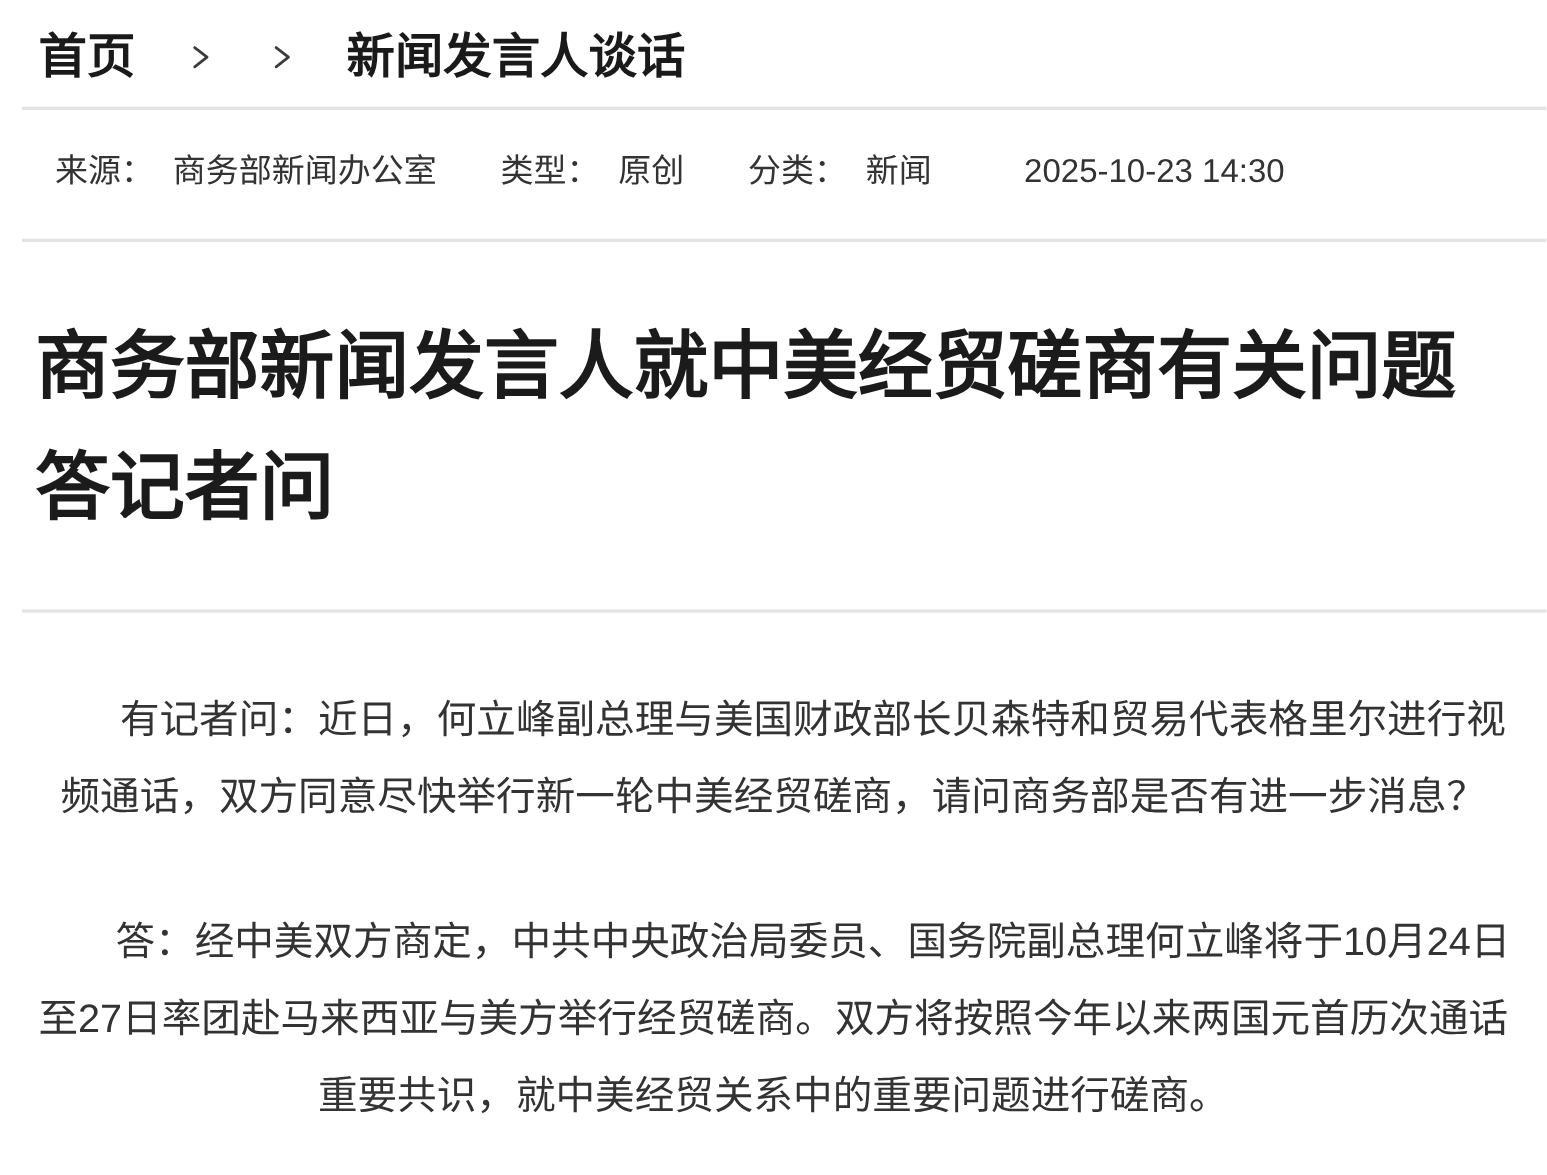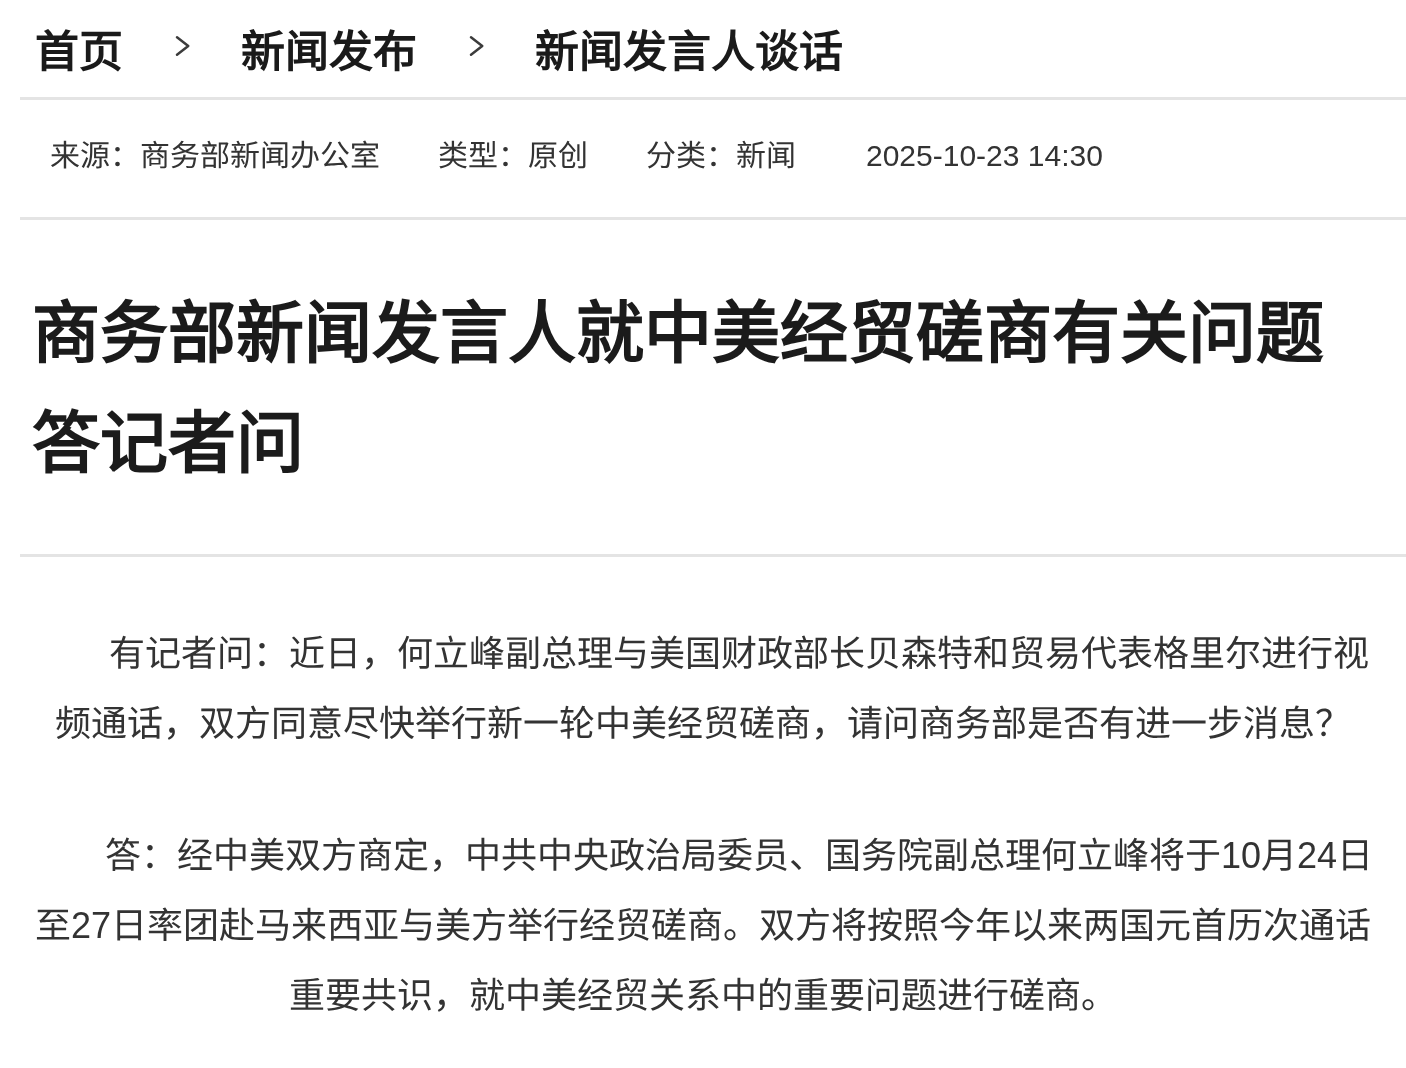--- a/index.html
+++ b/index.html
@@ -8,21 +8,21 @@
     height: 1068px;
     background: #ffffff;
     font-family: "Liberation Sans", "DejaVu Sans", sans-serif;
     overflow: hidden;
   }
   .page { padding-top: 26px; }
 
   
   .breadcrumb {
     display: flex;
-    align-items: flex-start;
+    align-items: center;
     gap: 44px;
     padding: 0 35px;
     font-size: 44px;
     font-weight: 700;
     color: #1a1a1a;
     line-height: 1.2;
   }
   .breadcrumb .crumb { cursor: pointer; }
   .breadcrumb .chev {
     display: inline-flex;
@@ -45,22 +45,22 @@
   .meta {
     display: flex;
     align-items: center;
     gap: 58px;
     margin: 36px 0 0 50px;
     font-size: 30px;
     color: #333333;
     line-height: 1.3;
     white-space: nowrap;
   }
-  .meta .meta-item { display: inline-flex; }
-  .meta .meta-datetime { margin-left: 12px; }
+  .meta .meta-item { display: inline-flex; gap: 17px; }
+  .meta .meta-datetime { margin-left: 26px; }
 
   
   .article-title {
     margin: 58px 0 0 32px;
     width: 1316px;
     font-size: 68px;
     line-height: 110px;
     font-weight: 700;
     color: #1b1b1b;
     letter-spacing: 0;
@@ -84,21 +84,20 @@
 
 <div class="page">
 
   <nav class="breadcrumb">
     <span class="crumb">首页</span>
     <span class="chev">
       <svg width="30" height="40" viewBox="0 0 24 32" fill="none" stroke="currentColor" stroke-width="2" stroke-linecap="round" stroke-linejoin="round">
           <polyline points="8 9 17 16 8 23"></polyline>
         </svg>
     </span>
-    <span class="crumb">新闻发布</span>
     <span class="chev">
       <svg width="30" height="40" viewBox="0 0 24 32" fill="none" stroke="currentColor" stroke-width="2" stroke-linecap="round" stroke-linejoin="round">
           <polyline points="8 9 17 16 8 23"></polyline>
         </svg>
     </span>
     <span class="crumb">新闻发言人谈话</span>
   </nav>
 
   <hr class="divider divider-1">
 

